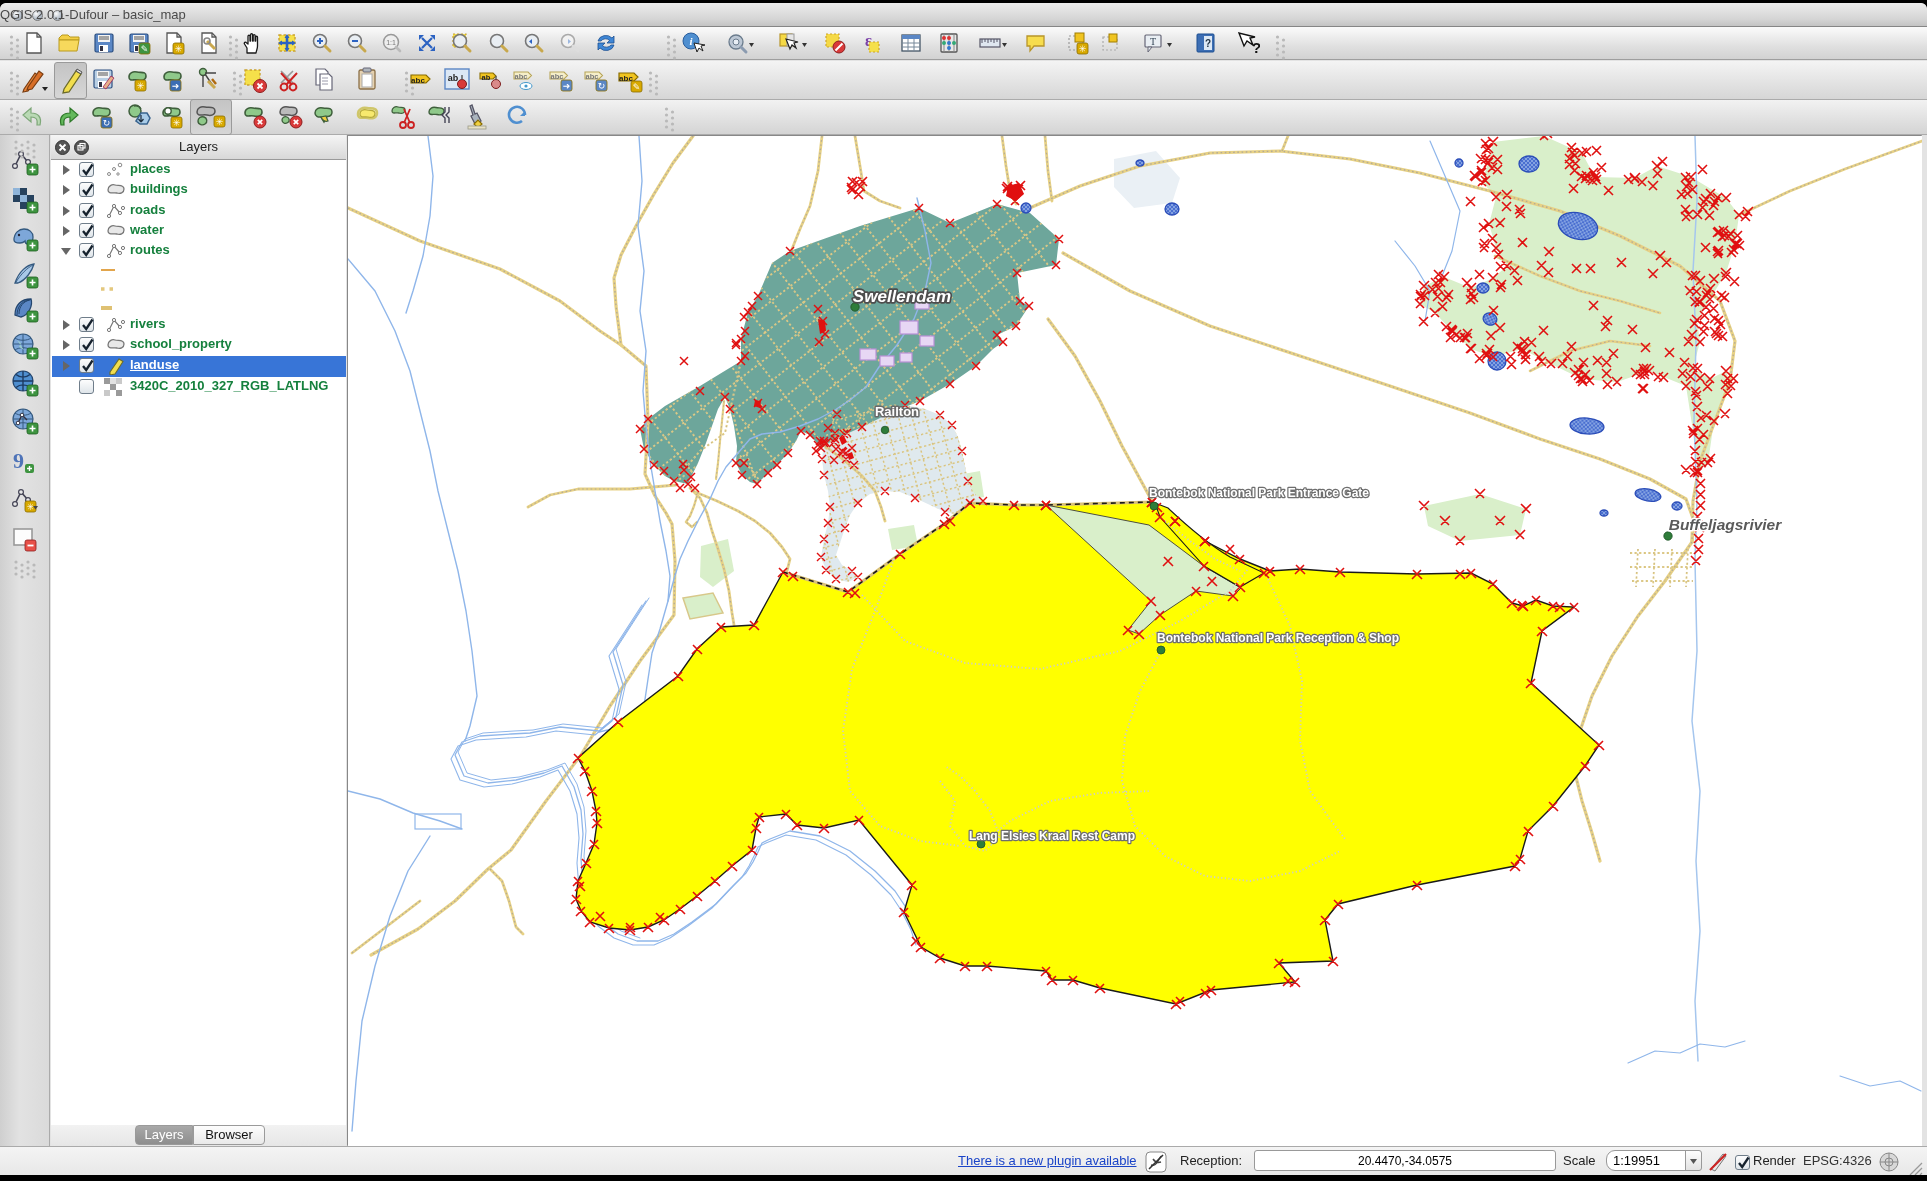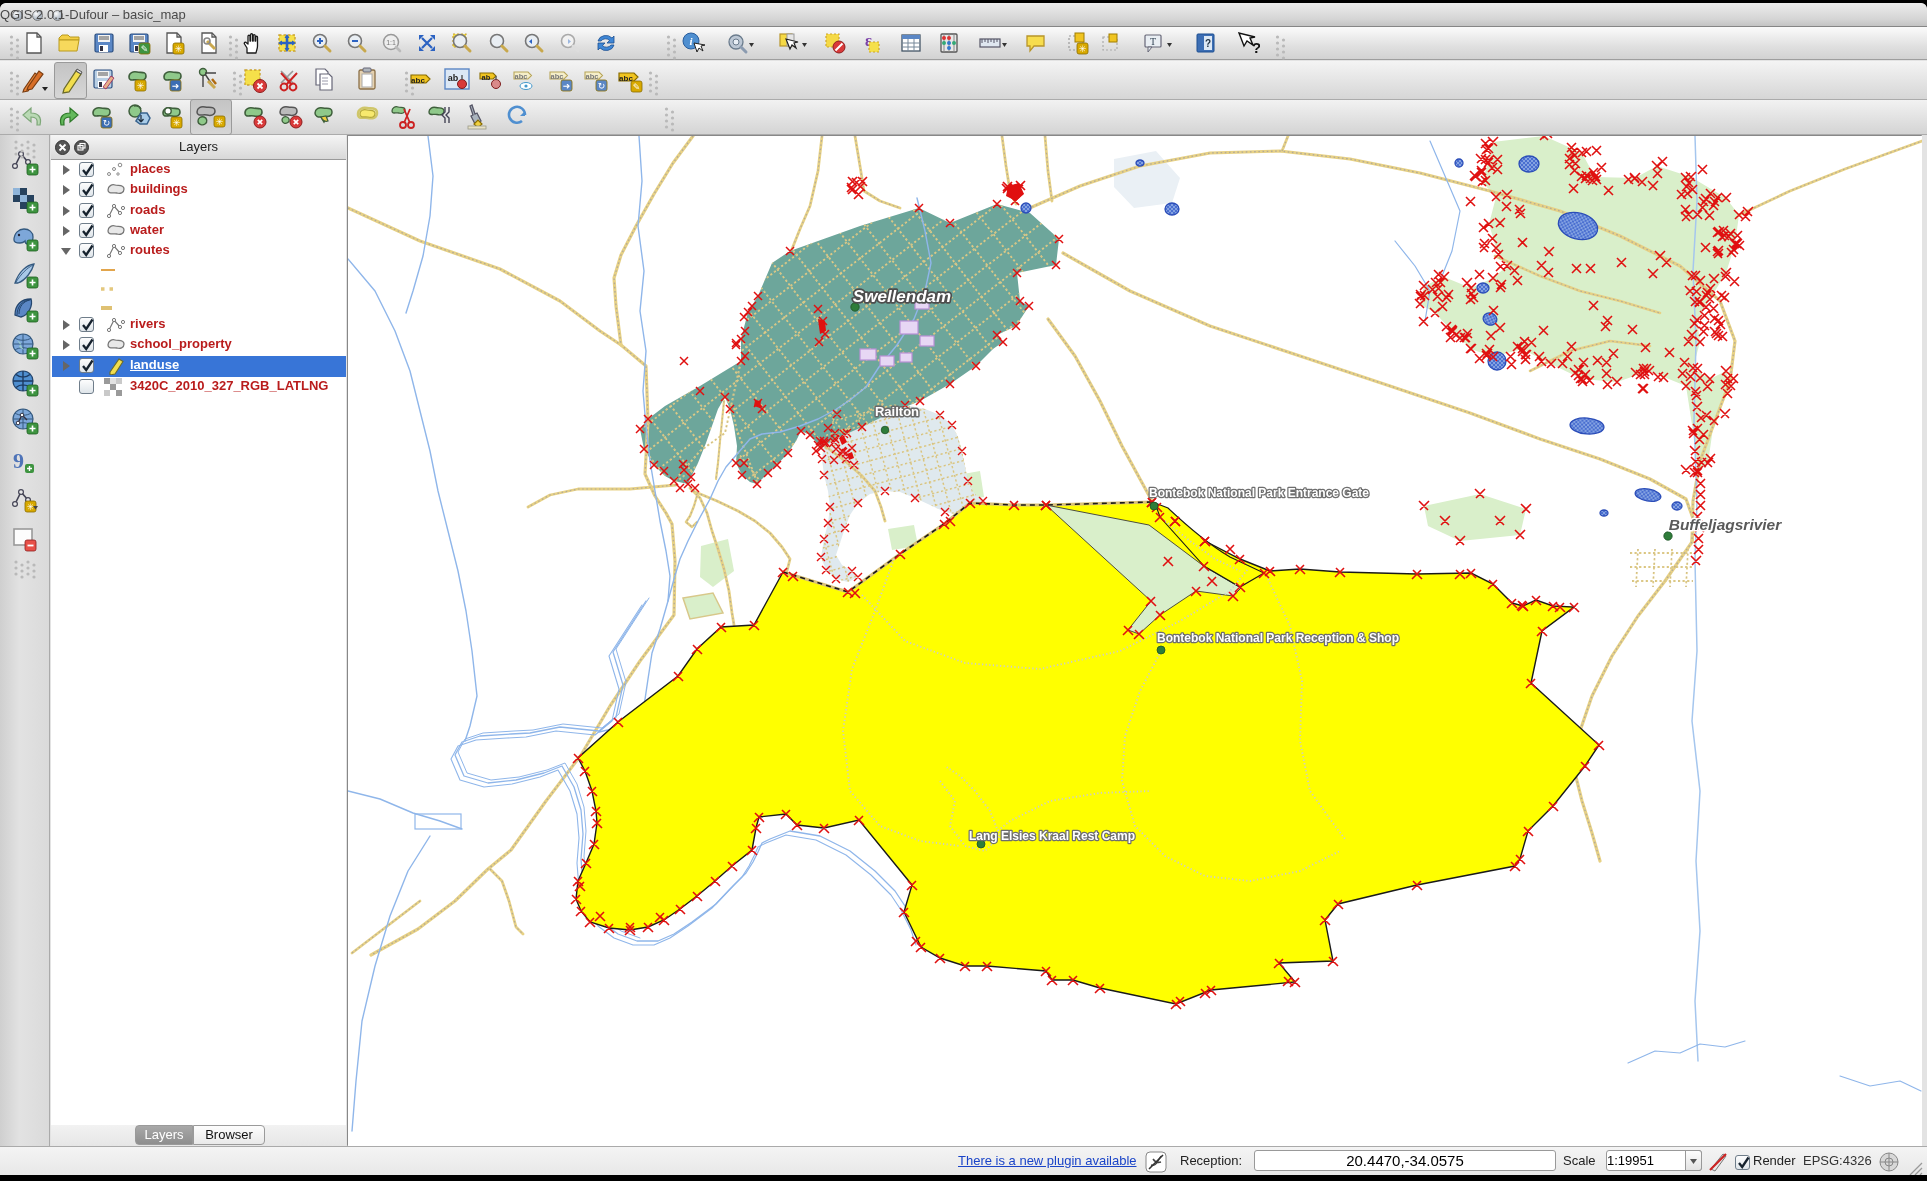--- a/index.html
+++ b/index.html
@@ -8,29 +8,29 @@
 #title{position:absolute;width:100%;top:4px;font-size:13px;color:#4a4a4a}
 .tl{position:absolute;top:7px;width:11px;height:11px;border-radius:50%;background:radial-gradient(circle at 35% 30%,#fdfdfd,#b9c2cc 55%,#8e9aa6);border:0.5px solid #777}
 #tb1{position:absolute;left:0;top:24px;width:100%;height:33px;background:linear-gradient(#fbfbfb,#e0e0e0 60%,#d2d2d2);border-bottom:1px solid #9e9e9e}
 #tb2{position:absolute;left:0;top:58px;width:100%;height:39px;background:linear-gradient(#f4f4f4,#e2e2e2 60%,#d6d6d6);border-bottom:1px solid #ababab}
 #tb3{position:absolute;left:0;top:97px;width:100%;height:35px;background:linear-gradient(#f2f2f2,#e0e0e0 60%,#d4d4d4);border-bottom:1px solid #ababab}
 .pressed{position:absolute;background:linear-gradient(#c4c4c4,#d6d6d6);border:1px solid #9a9a9a;border-radius:3px}
 #sidebar{position:absolute;left:0;top:132px;width:50px;height:1011px;background:linear-gradient(90deg,#cfcfcf,#e2e2e2 40%,#dadada);border-right:1px solid #aaa}
 #panel{position:absolute;left:51px;top:157px;width:295px;height:965px;background:#fff}
 #phead{position:absolute;left:51px;top:132px;width:295px;height:25px;background:linear-gradient(#f5f5f5,#d8d8d8);border-bottom:1px solid #9a9a9a;text-align:center;font-size:13px;color:#222;line-height:24px}
 .cb{position:absolute;width:15px;height:15px;background:linear-gradient(#fdfdfd,#dfe5ea);border:1.4px solid #6f7d8a;border-radius:3px}
-.lname{position:absolute;font-size:13px;font-weight:bold;color:#b91c1c;white-space:nowrap}
+.lname{position:absolute;font-size:13px;font-weight:bold;color:#15803d;white-space:nowrap}
 #tabs{position:absolute;left:51px;top:1122px;width:295px;height:21px;background:linear-gradient(#f2f2f2,#e6e6e6)}
 .tab{position:absolute;height:20px;font-size:13px;text-align:center;line-height:18px;border:1px solid #9a9a9a}
 #maparea{position:absolute;left:347px;top:132px;width:1575px;height:1011px;background:#7dd3fc;border-left:1px solid #888;border-top:1px solid #888;border-right:1px solid #bbb;border-bottom:1px solid #bbb}
 #map{position:absolute;left:0;top:0}
 #status{position:absolute;left:0;top:1143px;width:100%;height:29px;background:linear-gradient(#f4f4f4,#e8e8e8);border-top:1px solid #aaa;font-size:13px;color:#222}
 .sv{position:absolute;top:1148px}
-#coordbox{position:absolute;left:1254px;top:1147px;width:302px;height:21px;background:#fff;border:1px solid #999;border-radius:3px;text-align:center;font-size:15px;line-height:20px}
-#scalebox{position:absolute;left:1606px;top:1147px;width:96px;height:21px;background:#fff;border:1px solid #999;border-radius:3px;font-size:13px;line-height:20px;}
+#coordbox{position:absolute;left:1254px;top:1147px;width:302px;height:21px;background:#fff;border:1px solid #999;border-radius:3px;text-align:center;font-size:12px;line-height:20px}
+#scalebox{position:absolute;left:1606px;top:1147px;width:96px;height:21px;background:#fff;border:1px solid #999;border-radius:9px;font-size:13px;line-height:20px;padding-left:6px}
 #scalearrow{position:absolute;left:1685px;top:1147px;width:17px;height:21px;background:linear-gradient(#fdfdfd,#e3e3e3);border:1px solid #999;border-radius:0 3px 3px 0}
 a.plugin{color:#1a44c8;}
 </style></head><body>
 <div id="win">
   <div id="titlebar">
     <span class="tl" style="left:12px"></span>
       <span class="tl" style="left:32px"></span>
       <span class="tl" style="left:52px"></span>
     <div id="title">QGIS 2.0.1-Dufour – basic_map</div>
   </div>

